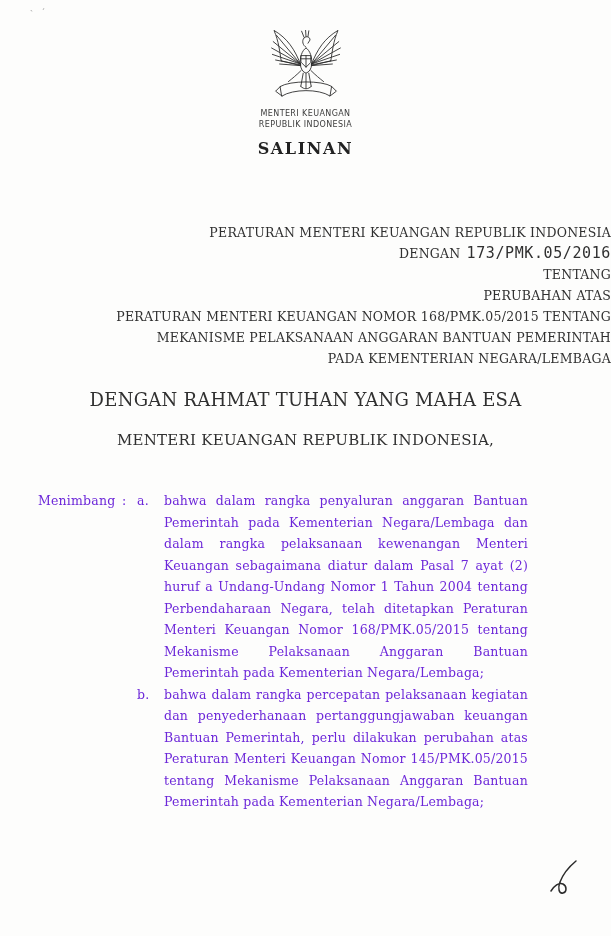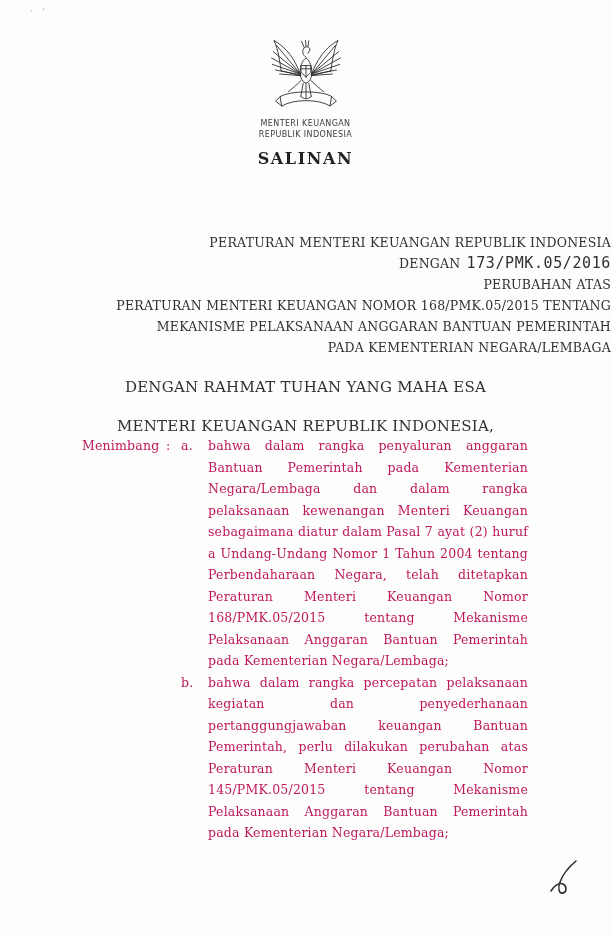--- a/index.html
+++ b/index.html
@@ -14,46 +14,47 @@
     overflow:hidden;
     box-shadow:0 0 4px rgba(0,0,0,.15);
   }
   .pencil-mark{
     position:absolute; top:8px; left:30px;
     font-size:9px; color:#777; opacity:.7;
     font-family:"DejaVu Sans",sans-serif;
     transform:rotate(-8deg);
     letter-spacing:2px;
   }
-  .letterhead { padding-top:32px; text-align:center; }
+  .letterhead { padding-top:22px; text-align:center; }
   .emblem svg { display:block; margin:0 auto; }
   .ministry {
     margin-top:3px;
     font-family:"DejaVu Sans","Liberation Sans",sans-serif;
     font-size:8px; line-height:10.5px; letter-spacing:.4px; color:#3c3c3c;
   }
   .salinan {
     margin-top:9px;
     font-size:16px; font-weight:bold; letter-spacing:1.6px; color:#222;
   }
   .title-block {
     margin-top:64px;
     text-align:right;
     font-size:12.5px; line-height:21px; letter-spacing:.25px; color:#303030;
   }
   .nomor-value {
     font-family:"DejaVu Sans Mono","Liberation Mono",monospace;
     font-size:15px; letter-spacing:.6px; margin-left:6px;
   }
-  .invocation { margin-top:20px; text-align:center; font-size:15px; letter-spacing:.25px; color:#303030;}
+  .invocation { margin-top:20px; text-align:center; font-size:18px; letter-spacing:.25px; color:#303030;}
   .authority  { margin-top:21px; text-align:center; font-size:15px; letter-spacing:.25px; color:#303030;}
   .considerations {
-    padding:0 83px 0 82px;
+    margin-top:41px;
+    padding:0 83px 0 38px;
     display:flex;
-    font-size:12.5px; line-height:21.5px; letter-spacing:.2px; color:#be185d;
+    font-size:12.5px; line-height:21.5px; letter-spacing:.2px; color:#6d28d9;
   }
   .c-label { flex:none; width:84px; }
   .c-colon { flex:none; width:15px; }
   .c-items { flex:1; }
   .c-item  { display:flex; }
   .c-marker{ flex:none; width:27px; }
   .c-text  { flex:1; text-align:justify; }
   .paraf {
     position:absolute; top:858px; left:548px;
   }
@@ -108,20 +109,21 @@
       <div>REPUBLIK INDONESIA</div>
     </div>
     <div class="salinan">SALINAN</div>
   </div>
 
   <div class="title-block">
     <div>PERATURAN MENTERI KEUANGAN REPUBLIK INDONESIA</div>
     <div>
       <span>DENGAN</span><span class="nomor-value">173/PMK.05/2016</span>
     </div>
+    <div>TENTANG</div>
     <div>PERUBAHAN ATAS</div>
     <div>PERATURAN MENTERI KEUANGAN NOMOR 168/PMK.05/2015 TENTANG</div>
     <div>MEKANISME PELAKSANAAN ANGGARAN BANTUAN PEMERINTAH</div>
     <div>PADA KEMENTERIAN NEGARA/LEMBAGA</div>
   </div>
 
   <div class="invocation">DENGAN RAHMAT TUHAN YANG MAHA ESA</div>
   <div class="authority">MENTERI KEUANGAN REPUBLIK INDONESIA,</div>
 
   <div class="considerations">

